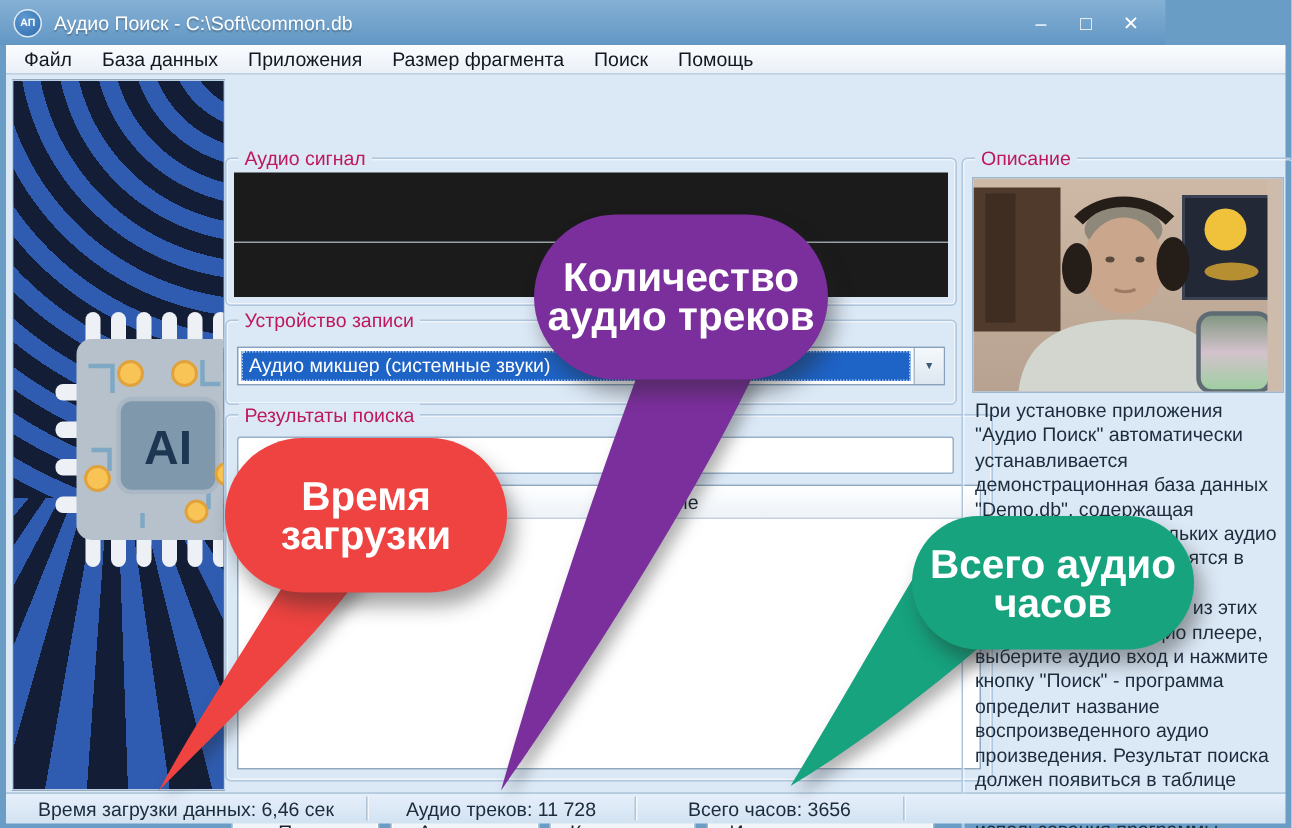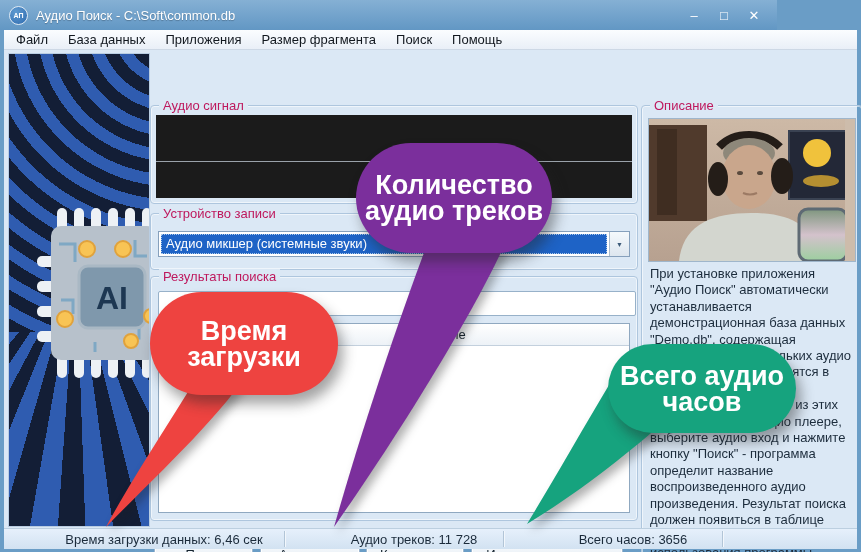--- a/index.html
+++ b/index.html
@@ -35,21 +35,21 @@
   .content{
     position:absolute;left:4px;top:50px;width:853px;height:478px;
     background:#dbe8f5;
   }
   .statusbar{
     position:absolute;left:4px;top:528px;width:853px;height:20px;
     background:linear-gradient(#e6f0fb,#d2e2f1);
     border-top:1px solid #bccfe0;
     display:flex;font-size:13px;color:#1b2b3b;
   }
-  .status-cell{display:flex;align-items:center;justify-content:center;white-space:nowrap;padding-left:40px;}
+  .status-cell{display:flex;align-items:center;justify-content:center;white-space:nowrap;}
   .status-sep{border-left:1px solid #b2c5d7;box-shadow:1px 0 0 #f2f7fc;height:16px;margin-top:2px;}
   .s1{width:240px;} .s2{width:178px;} .s3{width:178px;} .s4{flex:1;}
 
   
   .sidebar{
     position:absolute;left:4px;top:3px;width:140px;height:472px;
     border:1px solid #b9cde2;background:#131e36;overflow:hidden;
   }
   .sidebar .arcs{
     position:absolute;left:0;top:0;right:0;height:62%;
@@ -72,21 +72,21 @@
   }
   .g-audio{left:146px;top:55px;width:486px;height:97px;}
   .wave-box{position:absolute;left:5px;right:5px;top:9px;bottom:5px;background:#1b1b1b;}
   .wave-line{position:absolute;left:0;right:0;top:55%;height:1px;background:#9aa2aa;}
   .g-device{left:146px;top:163px;width:486px;height:55px;}
   .combo{position:absolute;left:7px;right:7px;top:17px;height:24px;border:1px solid #86a0bc;background:#fff;display:flex;}
   .combo-text{flex:1;margin:2px;background:#1e63c6;color:#fff;font-size:13px;line-height:17px;
     padding:0 4px;border:1px dotted #a9c8ea;white-space:nowrap;overflow:hidden;}
   .combo-btn{width:19px;border-left:1px solid #a9bccf;background:linear-gradient(#f5f9fc,#dde6ef);
     display:flex;align-items:center;justify-content:center;font-size:7px;color:#3c5a78;}
-  .g-results{left:146px;top:226px;width:486px;height:243px;}
+  .g-results{left:146px;top:226px;width:486px;height:243px;padding-left:24px;}
   .query-input{position:absolute;left:7px;top:14px;width:468px;height:23px;
     border:1px solid #97b1c9;border-radius:2px;background:#fff;font-size:13px;padding:0 4px;
     font-family:"Liberation Sans",sans-serif;}
   .results-table{position:absolute;left:7px;right:7px;top:46px;bottom:7px;
     border:1px solid #8fa8c0;background:#fff;}
   .tbl-header{display:flex;height:21px;background:linear-gradient(#ffffff,#edf2f7);
     border-bottom:1px solid #c3d0dd;font-size:13px;color:#15232f;}
   .th{line-height:21px;padding-left:8px;}
   .th-param{width:232px;border-right:1px solid #d3dde8;}
   .th-value{flex:1;}

